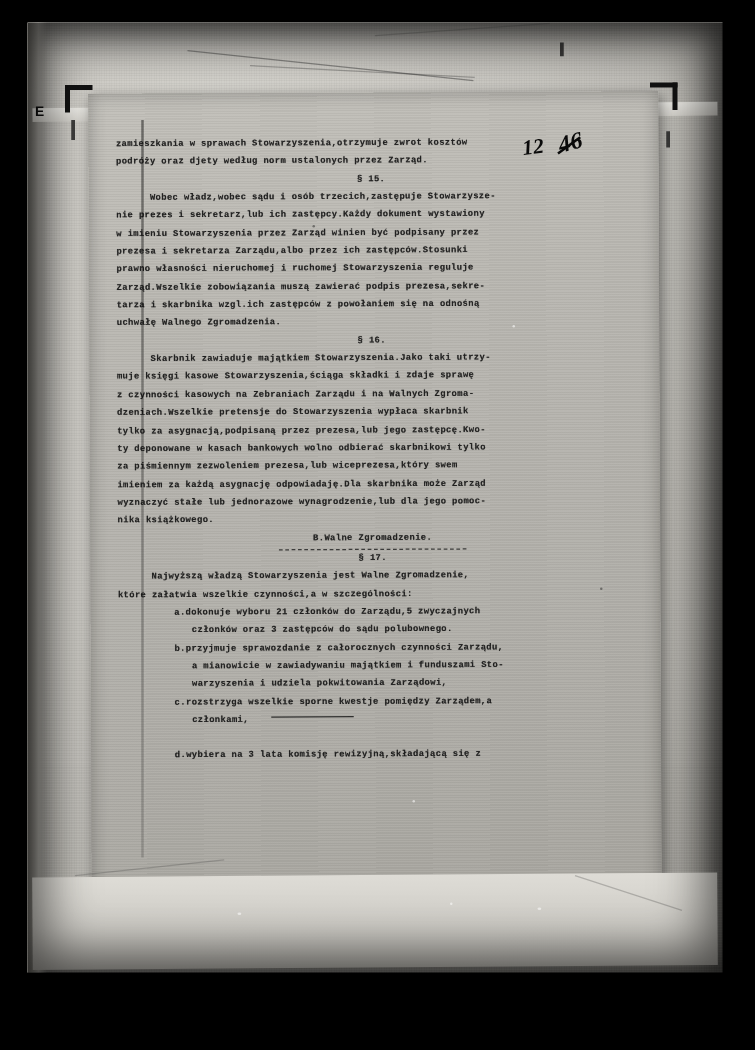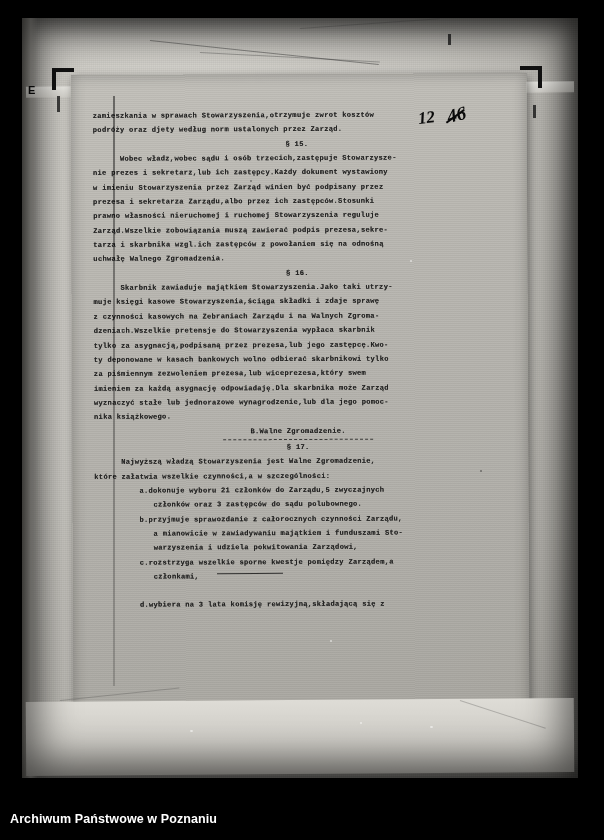--- a/index.html
+++ b/index.html
@@ -207,17 +207,14 @@
 
   <div class="speck" style="left:120px;top:330px;width:2px;height:2px;"></div>
   <div class="speck" style="left:410px;top:260px;width:2px;height:2px;"></div>
   <div class="speck" style="left:330px;top:640px;width:2px;height:2px;"></div>
   <div class="speck d" style="left:250px;top:180px;width:2px;height:2px;"></div>
   <div class="speck d" style="left:480px;top:470px;width:2px;height:2px;"></div>
   <div class="speck" style="left:190px;top:730px;width:3px;height:2px;"></div>
   <div class="speck" style="left:430px;top:726px;width:3px;height:2px;"></div>
   <div class="speck" style="left:360px;top:722px;width:2px;height:2px;"></div>
 
-  <div class="footer">
-    <div class="footer-text">Archiwum Państwowe w Poznaniu</div>
-  </div>
 
 </div>
 
 </body></html>

